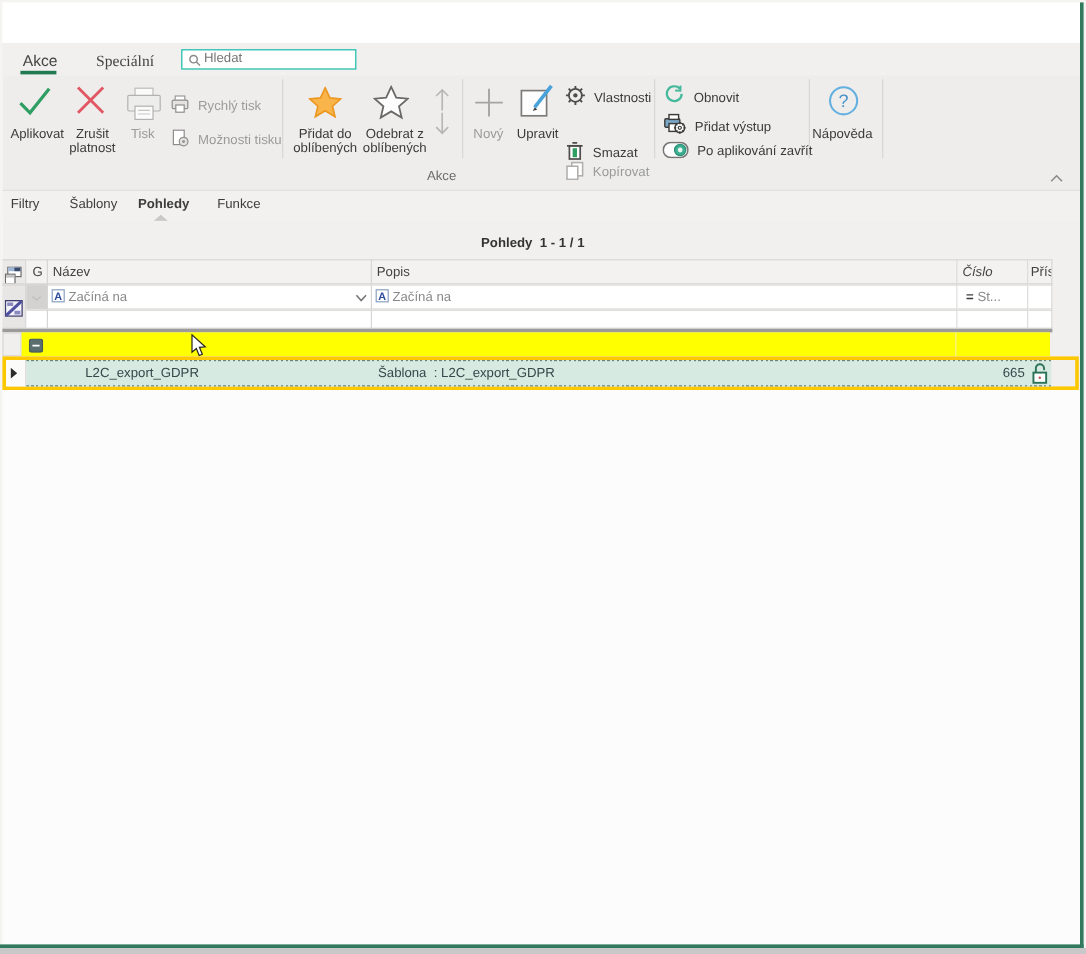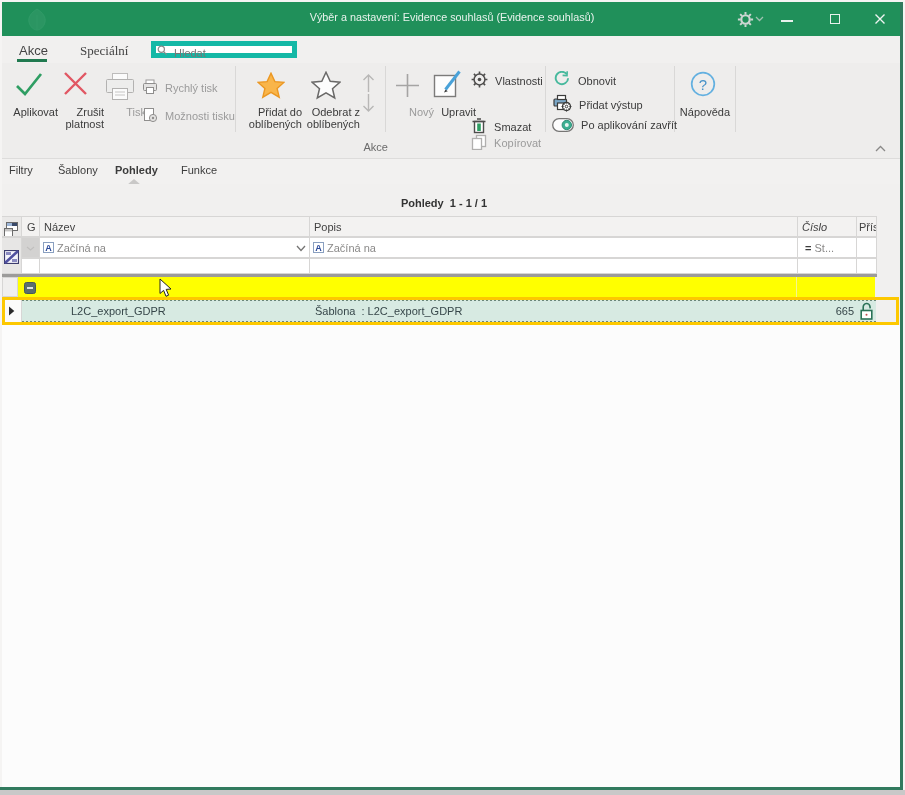--- a/index.html
+++ b/index.html
@@ -5,22 +5,22 @@
 html,body{margin:0;padding:0;width:905px;height:795px;background:#f5f4f3;overflow:hidden;}
 *{box-sizing:border-box;}
 body{font-family:"Liberation Sans",sans-serif;font-size:11px;color:#262626;}
 .abs{position:absolute;}
 #win{position:absolute;left:2px;top:2px;width:900px;height:789px;background:#fff;}
 #titlebar{position:absolute;left:0;top:0;width:900px;height:34px;background:#20905a;}
 #title{position:absolute;left:0;top:0;width:900px;height:34px;line-height:31px;text-align:center;color:#e9f3ed;font-size:10.8px;}
 #ribbon{position:absolute;left:0;top:34px;width:898px;height:122px;background:#eeedec;}
 #tabrow{position:absolute;left:0;top:0;width:100%;height:27px;background:#f1f0ef;}
 .rtab{position:absolute;top:7px;font-size:13px;color:#444;}
-#searchbox{position:absolute;left:149px;top:5px;width:146px;height:17px;background:#fff;border:5px solid #14b8a6;color:#767676;font-size:11px;line-height:15px;padding-left:18px;}
-.lbl{position:absolute;text-align:right;color:#3b3b3b;font-size:11px;line-height:12px;white-space:nowrap;}
+#searchbox{position:absolute;left:149px;top:5px;width:146px;height:17px;background:#fff;border:1px solid #14b8a6;color:#767676;font-size:11px;line-height:15px;padding-left:18px;}
+.lbl{position:absolute;text-align:center;color:#3b3b3b;font-size:11px;line-height:12px;white-space:nowrap;}
 .lblg{color:#9b9b9b;}
 .sep{position:absolute;width:1px;background:#d9d8d7;top:30px;height:66px;}
 .smallbtn{position:absolute;height:16px;font-size:11px;color:#3b3b3b;white-space:nowrap;}
 .smallbtn.dis{color:#9b9b9b;}
 .smallbtn svg{vertical-align:-3px;margin-right:4px;}
 #subtabs{position:absolute;left:0;top:156px;width:898px;height:26px;background:#f2f1f0;border-top:1px solid #dddcdb;}
 .stab{position:absolute;top:5px;font-size:11px;color:#3c3c3c;}
 #gridarea{position:absolute;left:0;top:182px;width:898px;height:603px;background:#f1f0ef;}
 #gridtitle{position:absolute;left:0px;top:13px;width:884px;text-align:center;font-weight:bold;font-size:11px;color:#333;}
 .cell{position:absolute;height:21px;background:#fff;border:1px solid #d7d6d5;border-left:none;line-height:21px;overflow:hidden;white-space:nowrap;color:#3f3f3f;}
@@ -29,40 +29,20 @@
 .ficon{display:inline-block;width:11px;height:11px;margin:0 3px 0 3px;border:1px solid #8aa0c0;color:#2b4a9a;font-size:9px;font-weight:bold;line-height:11px;text-align:center;vertical-align:1px;background:#fff;}
 .ftext{color:#8a8988;}
 #whitebg{position:absolute;left:0;top:141px;width:898px;height:462px;background:#fcfcfc;}
 #greenright{position:absolute;left:900px;top:2px;width:3px;height:788px;background:#317a5e;}
 #greenbottom{position:absolute;left:0px;top:787px;width:903px;height:3px;background:#317a5e;}
 #botgrey{position:absolute;left:0;top:790px;width:905px;height:5px;background:#c9c8c8;}
 </style>
 </head>
 <body>
 <div id="win">
-  <div id="titlebar">
-    <svg class="abs" style="left:22px;top:5px;opacity:.3;" width="26" height="26" viewBox="0 0 26 26">
-        <path d="M13 2 C7 6 4 10 5 15 C6 20 10 23 13 23 C16 23 20 20 21 15 C22 10 19 6 13 2 Z M13 8 V22" fill="#45a377" stroke="#54b184" stroke-width="1"></path>
-      </svg>
-    <div id="title">Výběr a nastavení: Evidence souhlasů (Evidence souhlasů)</div>
-    <svg class="abs" style="left:735px;top:9px;" width="17" height="17" viewBox="0 0 19 19">
-        <circle cx="9.5" cy="9.5" r="4.7" fill="none" stroke="#cdd6d2" stroke-width="2.4"></circle>
-        <g stroke="#cdd6d2" stroke-width="2.2">
-          <path d="M9.5 1 V4 M9.5 15 V18 M1 9.5 H4 M15 9.5 H18 M3.5 3.5 L5.6 5.6 M13.4 13.4 L15.5 15.5 M15.5 3.5 L13.4 5.6 M5.6 13.4 L3.5 15.5"></path>
-        </g>
-      </svg>
-    <svg class="abs" style="left:753px;top:14px;" width="9" height="6" viewBox="0 0 9 6">
-        <path d="M1 1 L4.5 4.5 L8 1" stroke="#9fc2b1" stroke-width="1.3" fill="none"></path>
-      </svg>
-    <div class="abs" style="left:779px;top:18px;width:12px;height:2px;background:#e8f1ec;"></div>
-    <div class="abs" style="left:828px;top:12px;width:10px;height:10px;border:1.4px solid #e8f1ec;"></div>
-    <svg class="abs" style="left:872px;top:11px;" width="12" height="12" viewBox="0 0 12 12">
-        <path d="M1.5 1.5 L10.5 10.5 M10.5 1.5 L1.5 10.5" stroke="#eef5f1" stroke-width="1.4"></path>
-      </svg>
-  </div>
   <div id="ribbon">
     <div id="tabrow">
       <div class="rtab" style="left:17px;font-weight:400;">Akce</div>
       <div class="abs" style="left:15px;top:23px;width:30px;height:2.5px;background:#217a50;"></div>
       <div class="rtab" style="left:78px;font-family:Liberation Serif, serif;">Speciální</div>
       <div id="searchbox">Hledat</div>
       <svg class="abs" style="left:155px;top:9px;" width="11" height="11" viewBox="0 0 11 11">
           <circle cx="4.3" cy="4.3" r="3.1" fill="none" stroke="#8a8988" stroke-width="1.2"></circle>
           <path d="M6.7 6.7 L9.6 9.6" stroke="#8a8988" stroke-width="1.2"></path>
         </svg>

